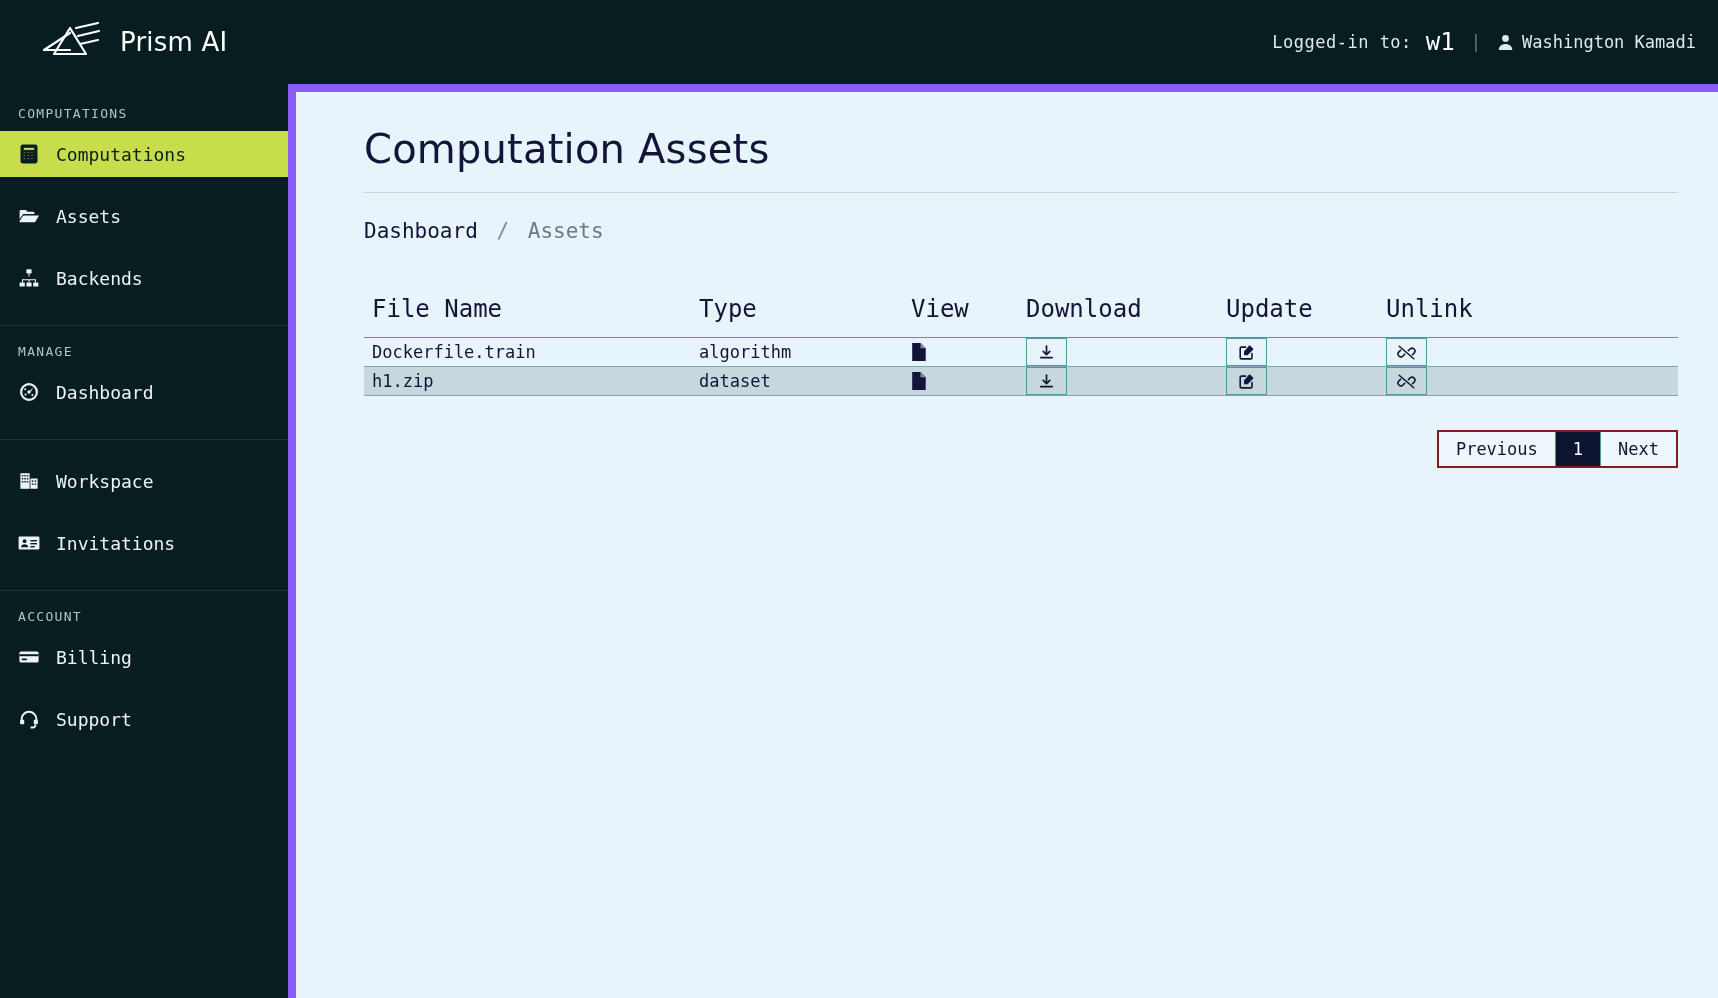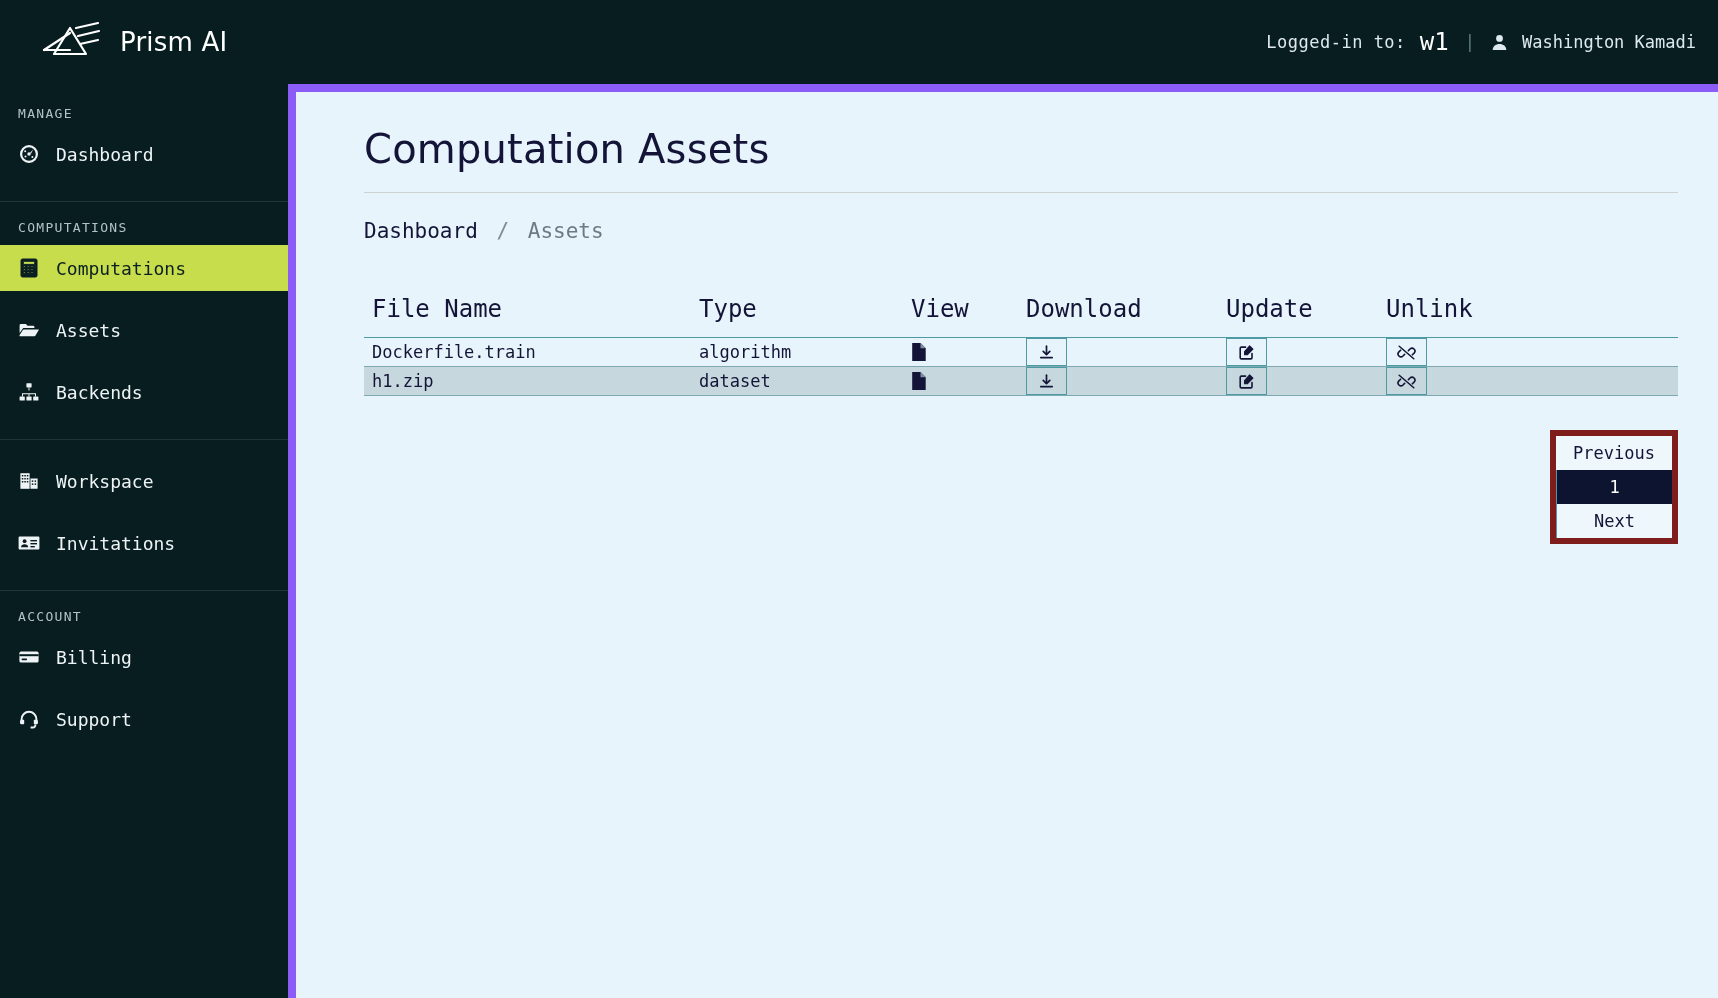--- a/index.html
+++ b/index.html
@@ -24,21 +24,21 @@
     font-family: "DejaVu Sans", sans-serif;
     font-size: 26px; color: #ffffff; letter-spacing: .2px; font-weight: 400;
   }
   .topbar-right {
     display: flex; align-items: center;
     font-size: 17px; color: #dde9ec; white-space: nowrap;
   }
   .ti-label { letter-spacing: .5px; }
   .ti-ws { margin-left: 14px; color: #ffffff; font-size: 24px; }
   .ti-sep { margin: 0 16px; color: #5f7c80; }
-  .ti-user { display: flex; align-items: center; gap: 14px; }
+  .ti-user { display: flex; align-items: center; gap: 8px; }
   .user-icon { width: 17px; height: 17px; display: block; }
 
   
   .body-row { flex: 1 1 auto; display: flex; min-height: 0; }
 
   
   .sidebar {
     width: 288px; flex: 0 0 288px;
     background: #081d20;
     padding-top: 22px;
@@ -129,21 +129,21 @@
   .icon-btn {
     width: 41px; height: 28px;
     border: 1px solid #4d9aa4; background: transparent;
     display: inline-flex; align-items: center; justify-content: center;
     cursor: pointer; padding: 0;
   }
   .icon-btn svg { display: block; }
 
   
   .pager { display: flex; justify-content: flex-end; padding-top: 34px; }
-  .pager-group { display: flex; border: 6px solid #7f1d1d; flex-direction: column; }
+  .pager-group { display: flex; border: 2px solid #7f1d1d; }
   .pg-btn {
     height: 34px; padding: 0 17px;
     display: flex; align-items: center; justify-content: center;
     font-size: 17px; color: #131437; background: #eef7fc;
     cursor: pointer; border: none;
     font-family: "DejaVu Sans Mono", monospace;
   }
   .pg-btn + .pg-btn { border-left: 1px solid #4d9aa4; }
   .pg-btn.current { background: #0d1430; color: #ffffff; min-width: 36px; }
 </style>
@@ -181,74 +181,74 @@
         <span>Washington Kamadi</span>
       </span>
     </div>
   </div>
 
   <div class="body-row">
 
     <nav class="sidebar">
 
       <div class="nav-group">
+        <div class="nav-head">COMPUTATIONS</div>
+
+        <div class="nav-item active">
+          <span class="nav-ico">
+            <svg width="22" height="22" viewBox="0 0 22 22" fill="#0a1f22">
+              <path d="M4.5 2h13a1.5 1.5 0 011.5 1.5v15A1.5 1.5 0 0117.5 20h-13A1.5 1.5 0 013 18.5v-15A1.5 1.5 0 014.5 2zm.8 2.3v3.1h11.4V4.3H5.3zm0 4.7v1.5h2.2V9H5.3zm3.8 0v1.5h2.2V9H9.1zm3.8 0v1.5h2.2V9h-2.2zm3.8 0v1.5h1.1V9h-1.1zM5.3 12v1.5h2.2V12H5.3zm3.8 0v1.5h2.2V12H9.1zm3.8 0v1.5h2.2V12h-2.2zM5.3 15v1.5h2.2V15H5.3zm3.8 0v1.5h2.2V15H9.1zm3.8 0v1.5h2.2V15h-2.2z"></path>
+            </svg>
+          </span>
+          <span>Computations</span>
+        </div>
+
+        <div class="nav-spacer"></div>
+
+        <div class="nav-item">
+          <span class="nav-ico">
+            <svg width="22" height="22" viewBox="0 0 22 22" fill="#eef4f5">
+              <path d="M1.6 6.2a1.3 1.3 0 011.3-1.3h5l1.6 1.8h5.6a1.3 1.3 0 011.3 1.3v.9H5.2L1.6 14z"></path>
+              <path d="M5.8 10.4h15.2l-3.5 6.2a1.4 1.4 0 01-1.2.7H2.3a.8.8 0 01-.7-1.2l3.3-5.2a1.3 1.3 0 01.9-.5z"></path>
+            </svg>
+          </span>
+          <span>Assets</span>
+        </div>
+
+        <div class="nav-spacer"></div>
+
+        <div class="nav-item">
+          <span class="nav-ico">
+            <svg width="22" height="22" viewBox="0 0 22 22" fill="#eef4f5">
+              <rect x="8.4" y="2.2" width="5.2" height="4.2" rx=".6"></rect>
+              <rect x="1.6" y="15.4" width="5.2" height="4.2" rx=".6"></rect>
+              <rect x="8.4" y="15.4" width="5.2" height="4.2" rx=".6"></rect>
+              <rect x="15.2" y="15.4" width="5.2" height="4.2" rx=".6"></rect>
+              <path d="M10.5 6.4h1v3h-1zM4 12.2h14v1H4zM4 12.6h1v3H4zM10.5 12.6h1v3h-1zM17 12.6h1v3h-1z"></path>
+            </svg>
+          </span>
+          <span>Backends</span>
+        </div>
+        <div class="nav-spacer"></div>
+      </div>
+
+      <div class="nav-group">
         <div class="nav-head">MANAGE</div>
         <div class="nav-item">
           <span class="nav-ico">
             <svg width="22" height="22" viewBox="0 0 22 22" fill="#eef4f5">
               <path d="M11 2a9 9 0 100 18 9 9 0 000-18zm0 2.2a6.8 6.8 0 110 13.6 6.8 6.8 0 010-13.6z"></path>
               <circle cx="11" cy="11" r="1.7"></circle>
               <path d="M11.9 10.1l3.4-3.9-2.3 4.6z"></path>
               <circle cx="7.2" cy="8.2" r="1"></circle>
               <circle cx="7.5" cy="13.6" r="1"></circle>
               <circle cx="14.4" cy="13.9" r="1"></circle>
             </svg>
           </span>
           <span>Dashboard</span>
-        </div>
-        <div class="nav-spacer"></div>
-      </div>
-
-      <div class="nav-group">
-        <div class="nav-head">COMPUTATIONS</div>
-
-        <div class="nav-item active">
-          <span class="nav-ico">
-            <svg width="22" height="22" viewBox="0 0 22 22" fill="#0a1f22">
-              <path d="M4.5 2h13a1.5 1.5 0 011.5 1.5v15A1.5 1.5 0 0117.5 20h-13A1.5 1.5 0 013 18.5v-15A1.5 1.5 0 014.5 2zm.8 2.3v3.1h11.4V4.3H5.3zm0 4.7v1.5h2.2V9H5.3zm3.8 0v1.5h2.2V9H9.1zm3.8 0v1.5h2.2V9h-2.2zm3.8 0v1.5h1.1V9h-1.1zM5.3 12v1.5h2.2V12H5.3zm3.8 0v1.5h2.2V12H9.1zm3.8 0v1.5h2.2V12h-2.2zM5.3 15v1.5h2.2V15H5.3zm3.8 0v1.5h2.2V15H9.1zm3.8 0v1.5h2.2V15h-2.2z"></path>
-            </svg>
-          </span>
-          <span>Computations</span>
-        </div>
-
-        <div class="nav-spacer"></div>
-
-        <div class="nav-item">
-          <span class="nav-ico">
-            <svg width="22" height="22" viewBox="0 0 22 22" fill="#eef4f5">
-              <path d="M1.6 6.2a1.3 1.3 0 011.3-1.3h5l1.6 1.8h5.6a1.3 1.3 0 011.3 1.3v.9H5.2L1.6 14z"></path>
-              <path d="M5.8 10.4h15.2l-3.5 6.2a1.4 1.4 0 01-1.2.7H2.3a.8.8 0 01-.7-1.2l3.3-5.2a1.3 1.3 0 01.9-.5z"></path>
-            </svg>
-          </span>
-          <span>Assets</span>
-        </div>
-
-        <div class="nav-spacer"></div>
-
-        <div class="nav-item">
-          <span class="nav-ico">
-            <svg width="22" height="22" viewBox="0 0 22 22" fill="#eef4f5">
-              <rect x="8.4" y="2.2" width="5.2" height="4.2" rx=".6"></rect>
-              <rect x="1.6" y="15.4" width="5.2" height="4.2" rx=".6"></rect>
-              <rect x="8.4" y="15.4" width="5.2" height="4.2" rx=".6"></rect>
-              <rect x="15.2" y="15.4" width="5.2" height="4.2" rx=".6"></rect>
-              <path d="M10.5 6.4h1v3h-1zM4 12.2h14v1H4zM4 12.6h1v3H4zM10.5 12.6h1v3h-1zM17 12.6h1v3h-1z"></path>
-            </svg>
-          </span>
-          <span>Backends</span>
         </div>
         <div class="nav-spacer"></div>
       </div>
 
       <div class="nav-group">
 
         <div class="nav-item">
           <span class="nav-ico">
             <svg width="22" height="22" viewBox="0 0 22 22" fill="#eef4f5">
               <path d="M2.4 3.2h9.2v15.6H2.4z"></path>

